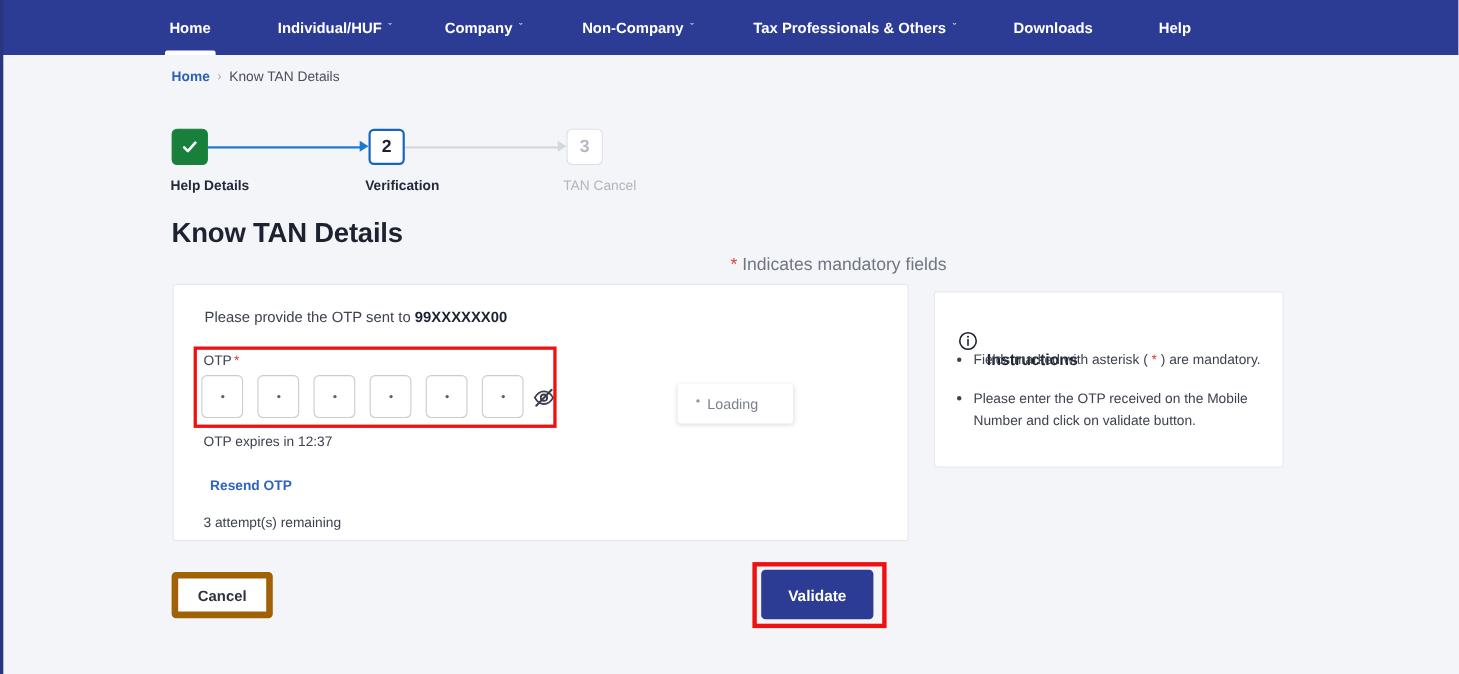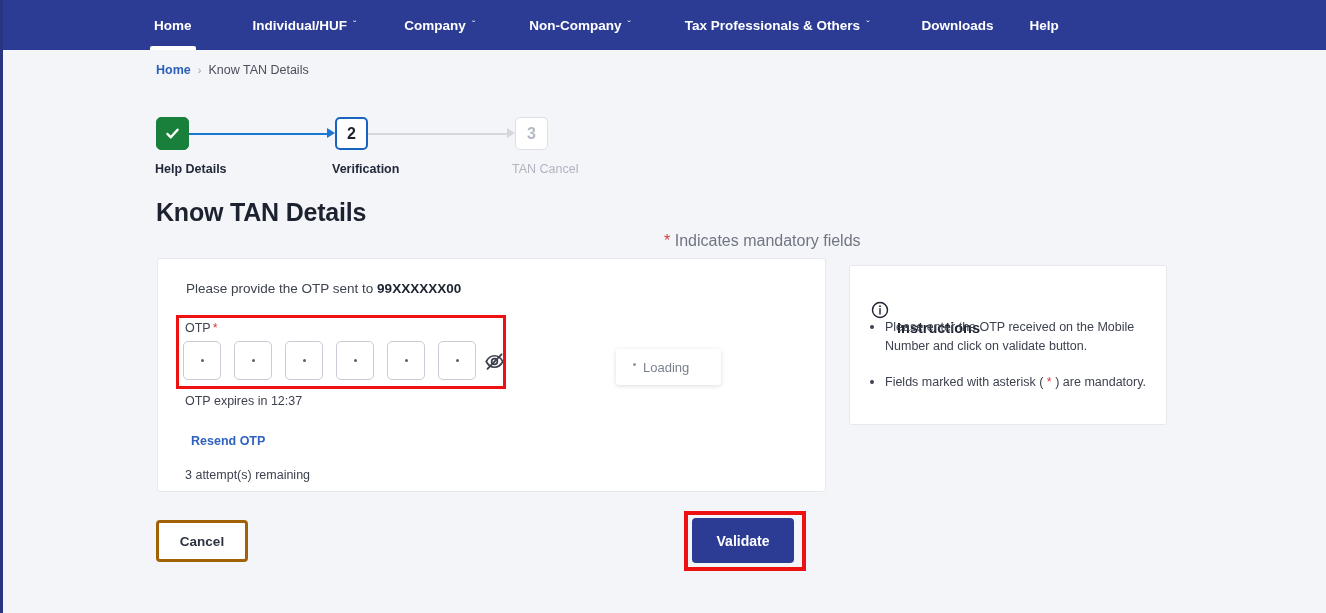--- a/index.html
+++ b/index.html
@@ -53,21 +53,21 @@
     font-weight: bold;
     white-space: nowrap;
     cursor: pointer;
     padding: 0 2px;
   }
   .nav-gap-1 { margin-right: 57px; }
   .nav-gap-2 { margin-right: 44px; }
   .nav-gap-3 { margin-right: 50px; }
   .nav-gap-4 { margin-right: 50px; }
   .nav-gap-5 { margin-right: 48px; }
-  .nav-gap-6 { margin-right: 32px; }
+  .nav-gap-6 { margin-right: 56px; }
   .nav-item .caret {
     display: inline-block;
     font-size: 10px;
     line-height: 1;
     position: relative;
     top: 1px;
     font-weight: normal;
   }
   .nav-item.active::after {
     content: "";
@@ -331,21 +331,21 @@
     background: #3d424f;
   }
   .instr-list .ast { color: #d93b3b; }
 
   
   .btn-cancel {
     position: absolute;
     left: 156px; top: 520px;
     width: 92px; height: 42px;
     background: #ffffff;
-    border: 3px solid #a16207;
+    border: 6px solid #a16207;
     border-radius: 4px;
     font-family: "Liberation Sans", sans-serif;
     font-size: 13.5px;
     font-weight: bold;
     color: #2d3240;
     cursor: pointer;
   }
   .btn-validate {
     position: absolute;
     left: 692px; top: 518px;
@@ -492,20 +492,20 @@
 <aside class="instructions">
   <div class="instr-head">
     <svg width="18" height="18" viewBox="0 0 24 24">
       <circle cx="12" cy="12" r="10" fill="none" stroke="#1d2230" stroke-width="1.9"></circle>
       <circle cx="12" cy="6.9" r="1.25" fill="#1d2230"></circle>
       <line x1="12" y1="10.3" x2="12" y2="17.3" stroke="#1d2230" stroke-width="1.9" stroke-linecap="round"></line>
     </svg>
     <span class="instr-title">Instructions</span>
   </div>
   <ul class="instr-list">
+    <li><span>Fields marked with asterisk ( </span><span class="ast">*</span><span> ) are mandatory.</span></li>
     <li><span>Please enter the OTP received on the Mobile Number and click on validate button.</span></li>
-    <li><span>Fields marked with asterisk ( </span><span class="ast">*</span><span> ) are mandatory.</span></li>
   </ul>
 </aside>
 
 <button class="btn-cancel">Cancel</button>
 <button class="btn-validate">Validate</button>
 <div class="annot-validate"></div>
 
 </body></html>

